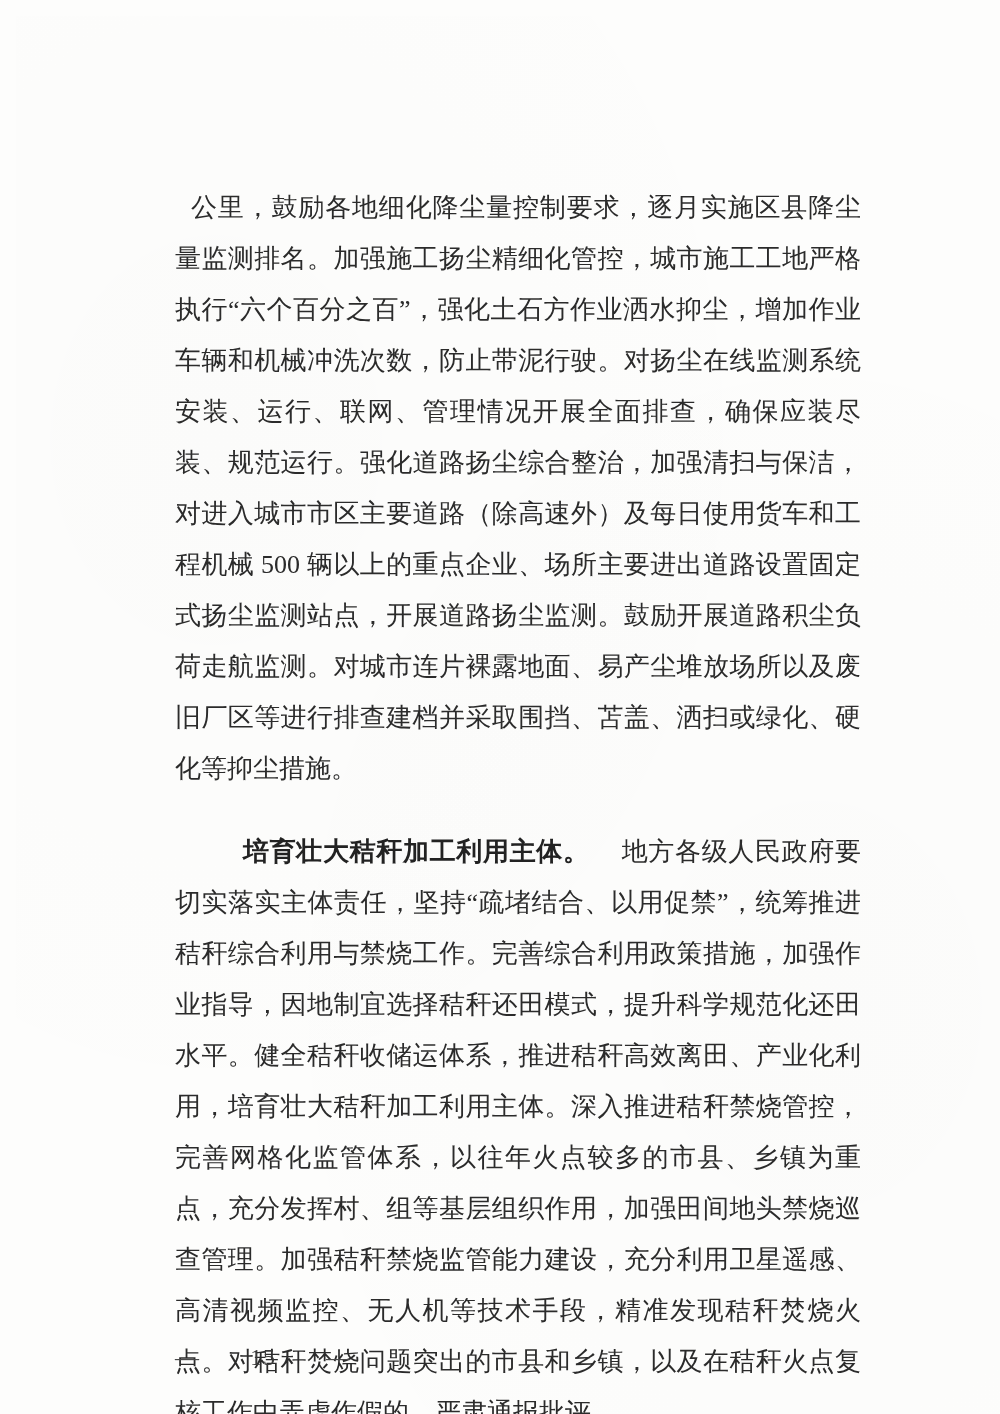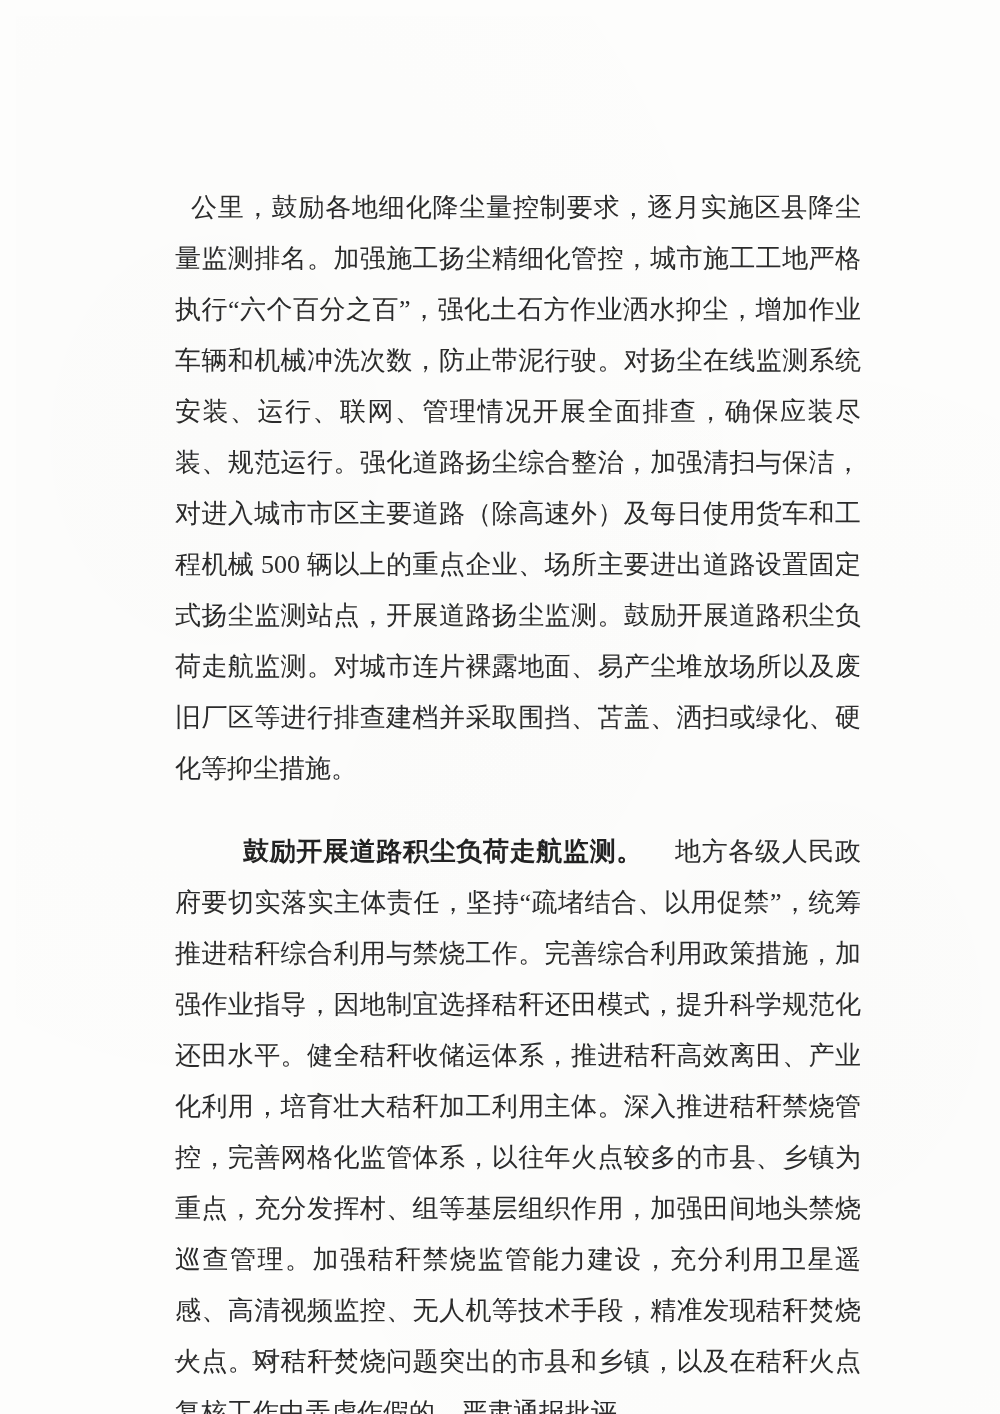--- a/index.html
+++ b/index.html
@@ -72,21 +72,21 @@
   }
 </style>
 </head>
 <body>
 
 <div class="page">
 
   <div class="text-body">
 
   <p class="para"><span class="run">公里，鼓励各地细化降尘量控制要求，逐月实施区县降尘量监测排名。加强施工扬尘精细化管控，城市施工工地严格执行“六个百分之百”，强化土石方作业洒水抑尘，增加作业车辆和机械冲洗次数，防止带泥行驶。对扬尘在线监测系统安装、运行、联网、管理情况开展全面排查，确保应装尽装、规范运行。强化道路扬尘综合整治，加强清扫与保洁，对进入城市市区主要道路（除高速外）及每日使用货车和工程机械 500 辆以上的重点企业、场所主要进出道路设置固定式扬尘监测站点，开展道路扬尘监测。鼓励开展道路积尘负荷走航监测。对城市连片裸露地面、易产尘堆放场所以及废旧厂区等进行排查建档并采取围挡、苫盖、洒扫或绿化、硬化等抑尘措施。</span></p>
-      <p class="para indent"><span class="run bold">鼓励开展道路积尘负荷走航监测。</span><span class="run">地方各级人民政府要切实落实主体责任，坚持“疏堵结合、以用促禁”，统筹推进秸秆综合利用与禁烧工作。完善综合利用政策措施，加强作业指导，因地制宜选择秸秆还田模式，提升科学规范化还田水平。健全秸秆收储运体系，推进秸秆高效离田、产业化利用，培育壮大秸秆加工利用主体。深入推进秸秆禁烧管控，完善网格化监管体系，以往年火点较多的市县、乡镇为重点，充分发挥村、组等基层组织作用，加强田间地头禁烧巡查管理。加强秸秆禁烧监管能力建设，充分利用卫星遥感、高清视频监控、无人机等技术手段，精准发现秸秆焚烧火点。对秸秆焚烧问题突出的市县和乡镇，以及在秸秆火点复核工作中弄虚作假的，严肃通报批评。</span></p>
+      <p class="para indent"><span class="run bold">培育壮大秸秆加工利用主体。</span><span class="run">地方各级人民政府要切实落实主体责任，坚持“疏堵结合、以用促禁”，统筹推进秸秆综合利用与禁烧工作。完善综合利用政策措施，加强作业指导，因地制宜选择秸秆还田模式，提升科学规范化还田水平。健全秸秆收储运体系，推进秸秆高效离田、产业化利用，培育壮大秸秆加工利用主体。深入推进秸秆禁烧管控，完善网格化监管体系，以往年火点较多的市县、乡镇为重点，充分发挥村、组等基层组织作用，加强田间地头禁烧巡查管理。加强秸秆禁烧监管能力建设，充分利用卫星遥感、高清视频监控、无人机等技术手段，精准发现秸秆焚烧火点。对秸秆焚烧问题突出的市县和乡镇，以及在秸秆火点复核工作中弄虚作假的，严肃通报批评。</span></p>
     </div>
 
   <div class="page-footer">
     <span class="dash">—</span>
     <span class="num">15</span>
     <span class="dash">—</span>
   </div>
 
 </div>
 

